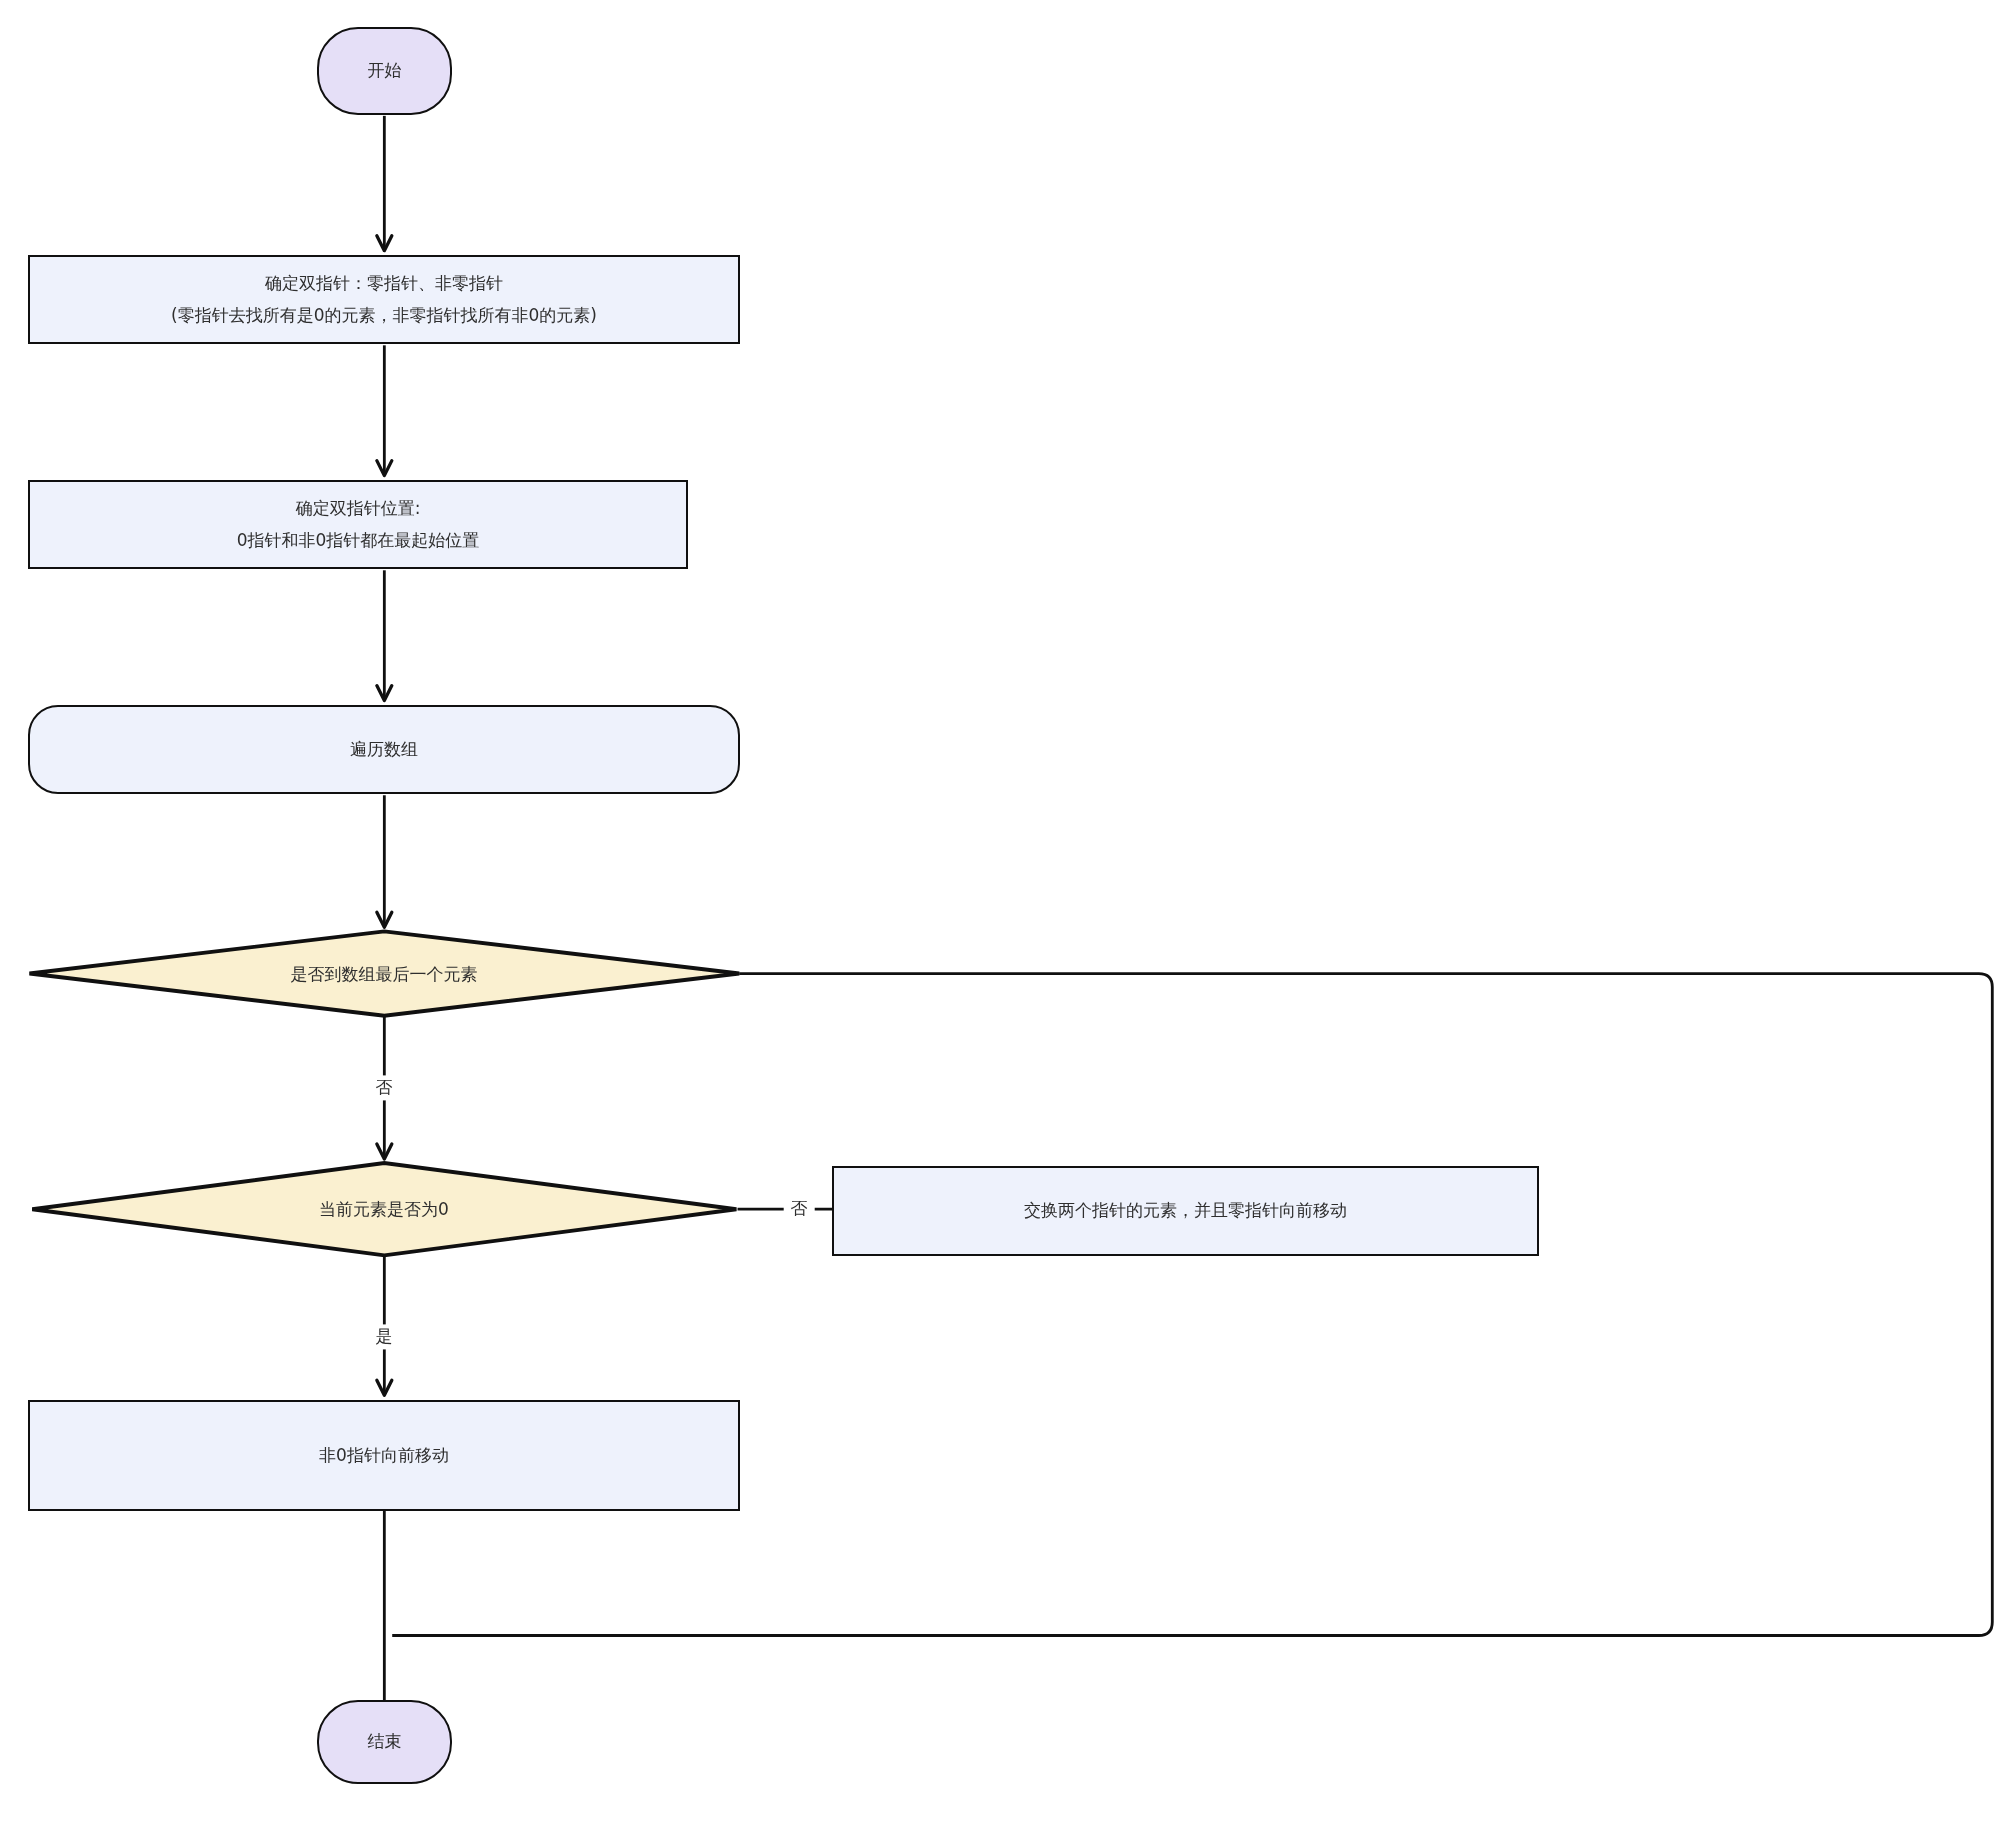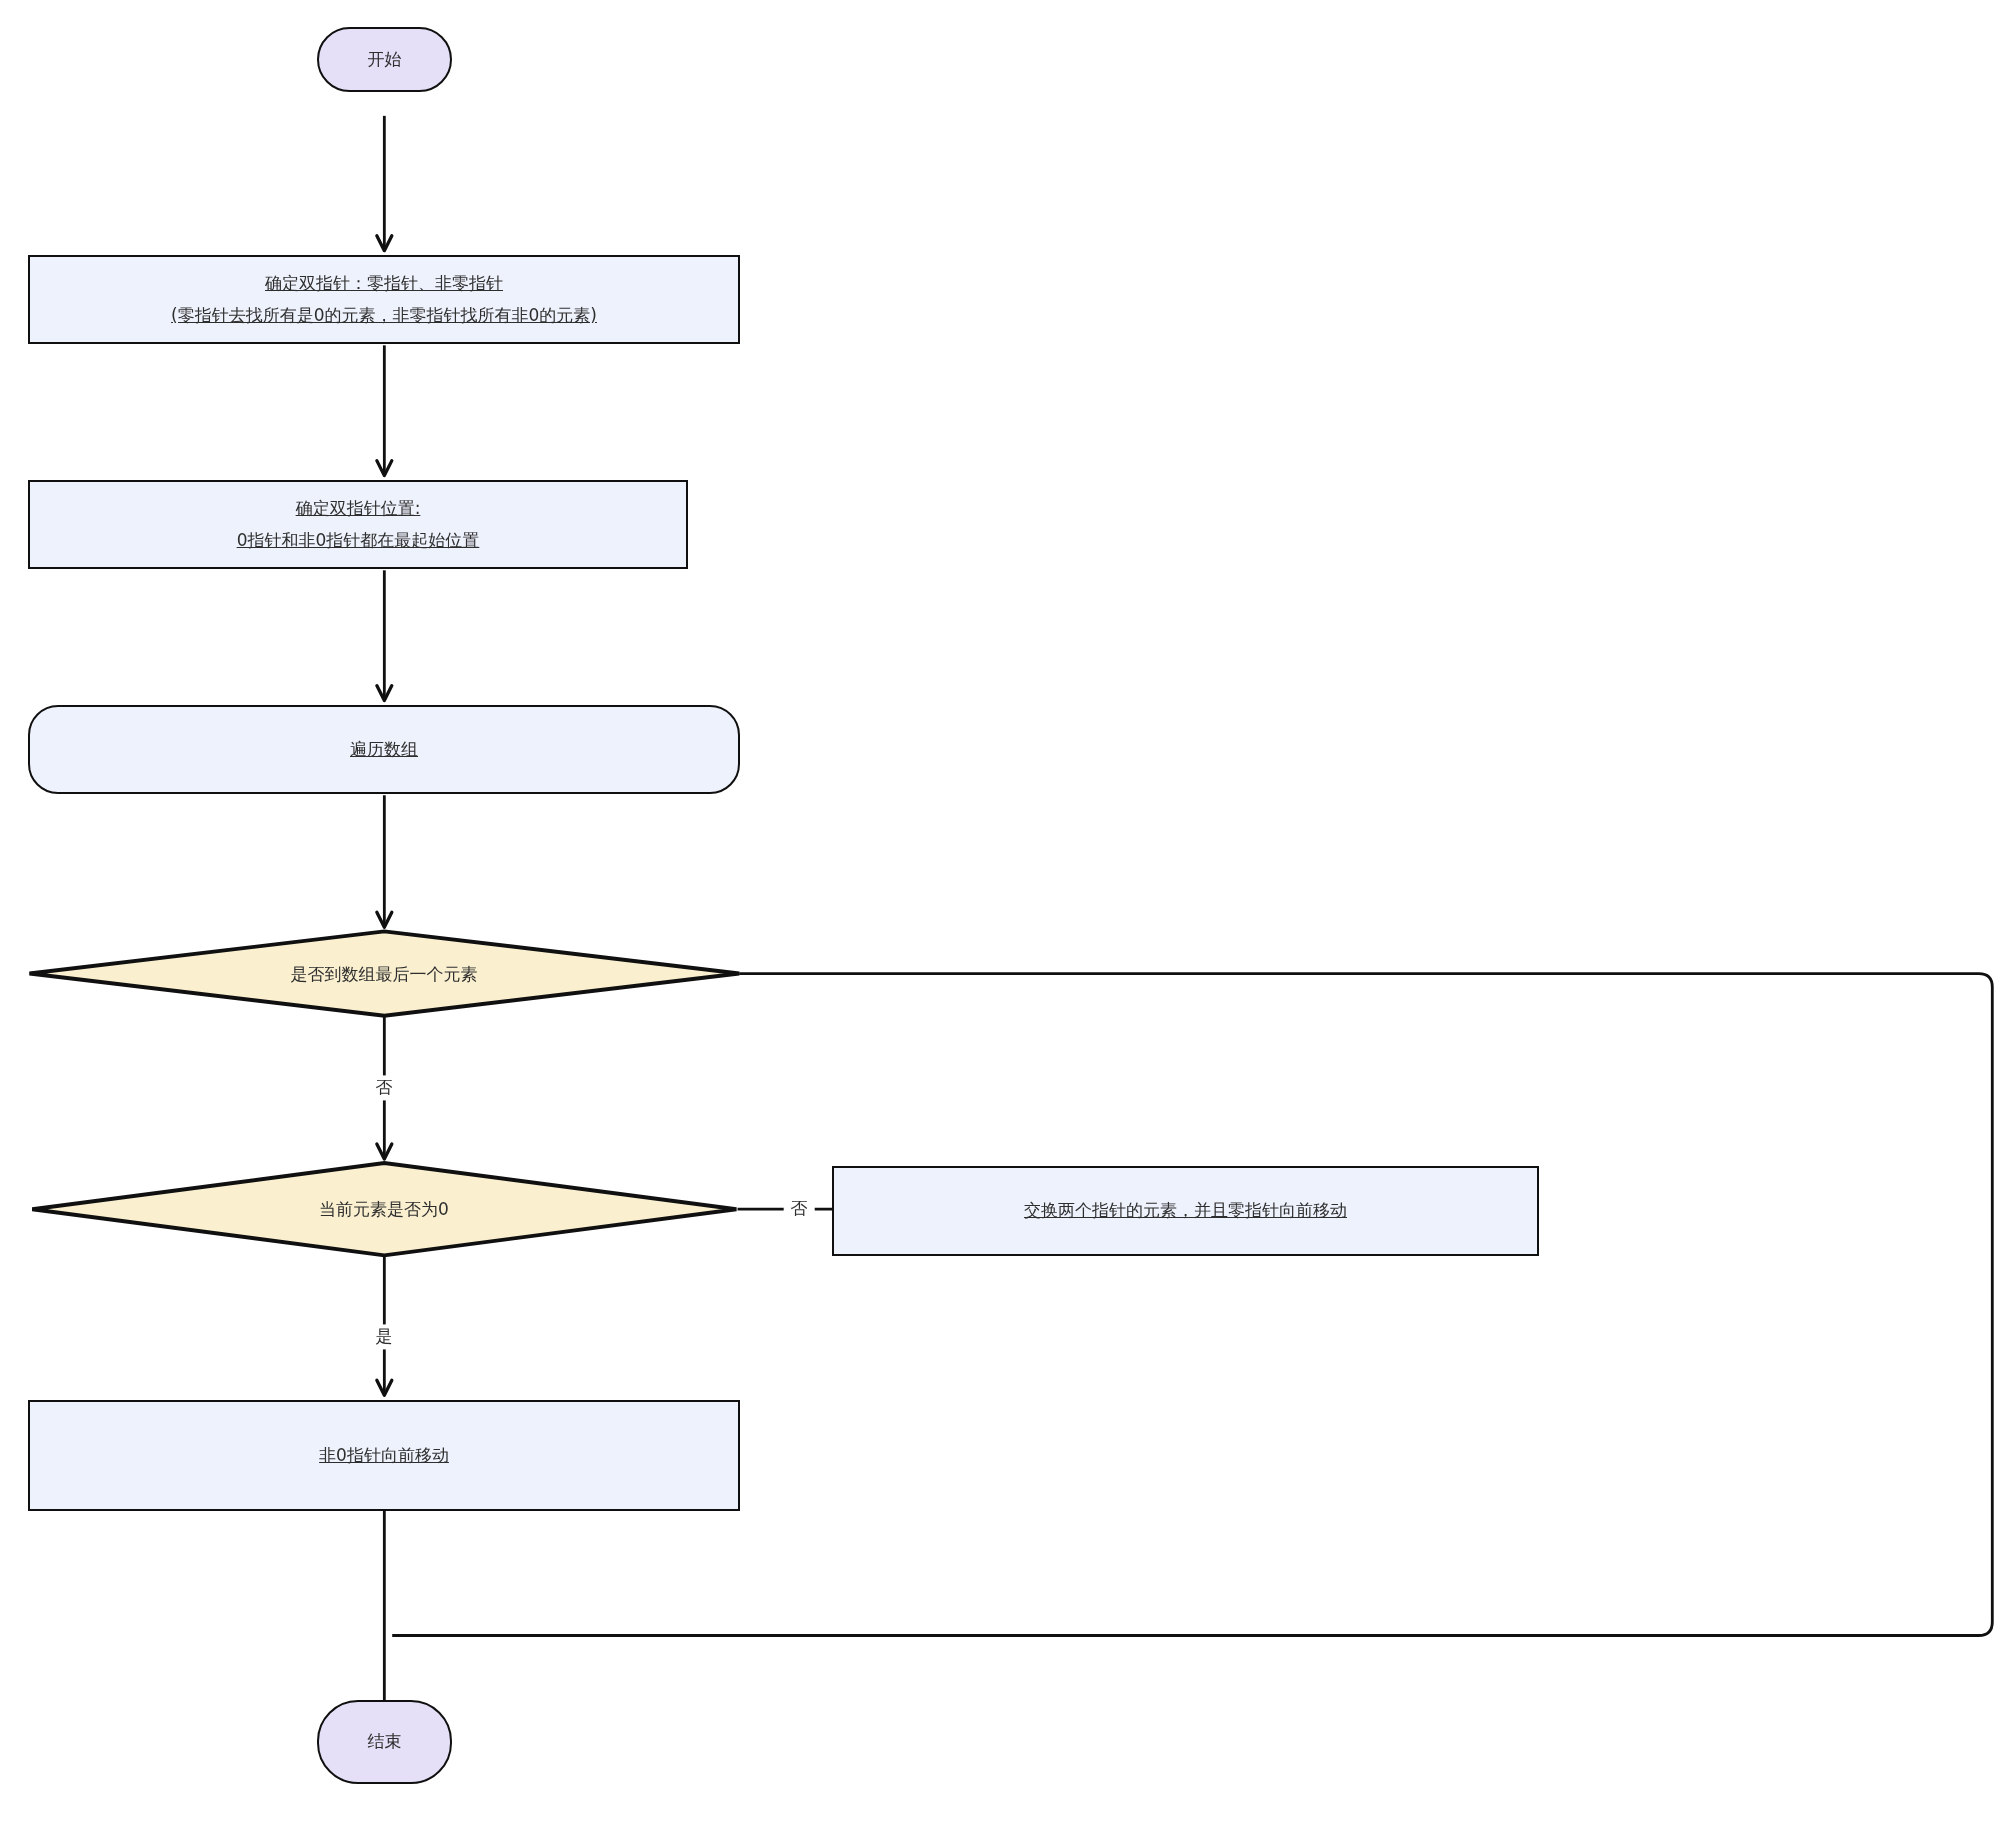--- a/index.html
+++ b/index.html
@@ -28,21 +28,21 @@
     border:2.8px solid var(--line);
     display:flex;
     flex-direction:column;
     align-items:center;
     justify-content:center;
     text-align:center;
     font-size:17px;
     line-height:31.5px;
     color:var(--text);
   }
-  .node.process{background:var(--process-fill);text-decoration:underline;}
+  .node.process{background:var(--process-fill);}
   .node.terminator{background:var(--terminator-fill);border-radius:41px;}
   .dlabel{
     position:absolute;
     transform:translate(-50%,-50%);
     font-size:17px;
     white-space:nowrap;
     color:var(--text);
   }
   .elabel{
     position:absolute;
@@ -73,21 +73,21 @@
     <path class="edge" d="M683,1808 L683,2059" marker-end="url(#arrow)"></path>
     <path class="edge" d="M1311,2150 L1534,2150" marker-end="url(#arrow)"></path>
     <path class="edge" d="M683,2234 L683,2479" marker-end="url(#arrow)"></path>
     <path class="edge" d="M683,2649 L683,3101" marker-end="url(#arrow)"></path>
     <path class="edge" d="M1314,1731 L3518,1731 Q3542,1731 3542,1755 L3542,2884 Q3542,2908 3518,2908 L697,2908"></path>
 
     <polygon class="decision" points="52,1731 683,1656 1314,1731 683,1806"></polygon>
     <polygon class="decision" points="57,2150 683,2068 1309,2150 683,2232"></polygon>
   </svg>
 
-  <div class="node terminator" style="left:317px;top:27px;width:135px;height:65px;">
+  <div class="node terminator" style="left:317px;top:27px;width:135px;height:88px;">
     <span>开始</span>
   </div>
 
   <div class="node process" style="left:28px;top:255px;width:712px;height:89px;">
     <div>确定双指针：零指针、非零指针</div>
     <div>(零指针去找所有是0的元素，非零指针找所有非0的元素)</div>
   </div>
 
   <div class="node process" style="left:28px;top:480px;width:660px;height:89px;">
     <div>确定双指针位置:</div>

